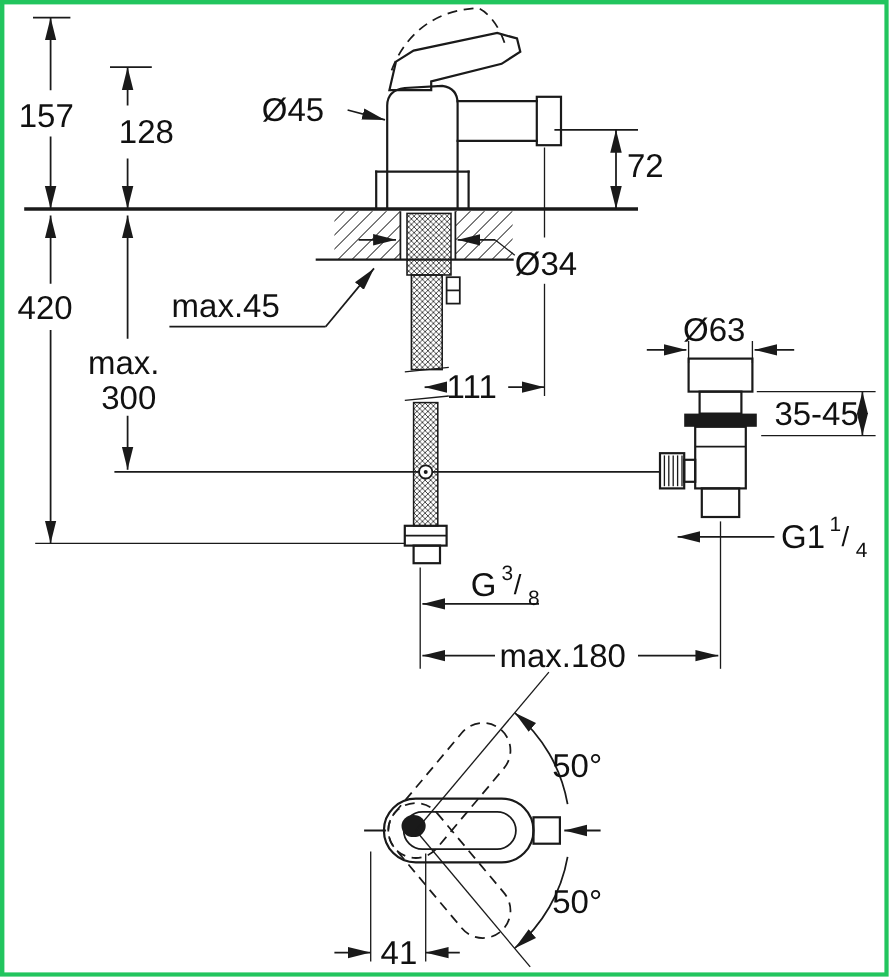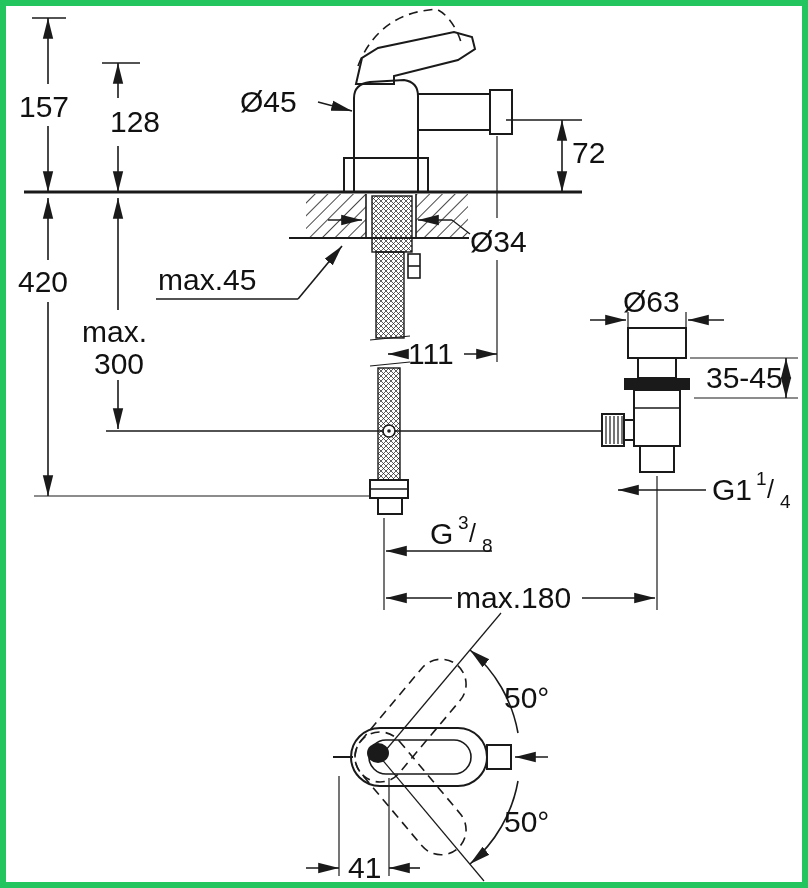--- a/index.html
+++ b/index.html
@@ -1,17 +1,17 @@
 <!DOCTYPE html>
 <html><head>
 <meta charset="utf-8">
 <style>
   html,body{margin:0;padding:0;background:#fff;}
   .frame{position:relative;width:808px;height:888px;background:#ffffff;
-         border:6px solid #22c55e;box-sizing:border-box;overflow:hidden;
+         border:4px solid #22c55e;box-sizing:border-box;overflow:hidden;
          font-family:"Liberation Sans",sans-serif;}
   svg{display:block;}
   .o  {stroke:#1a1a1a;stroke-width:2;fill:none;stroke-linecap:square;}
   .t  {stroke:#1a1a1a;stroke-width:3.2;fill:none;}
   .d  {stroke:#1a1a1a;stroke-width:1.6;fill:none;}
   .dash{stroke-dasharray:9 6;}
   .fine{stroke:#1a1a1a;stroke-width:1.2;fill:none;}
   .fill{fill:#1a1a1a;stroke:none;}
   .lbl{font-family:"Liberation Sans",sans-serif;font-size:30px;fill:#111;}
   .sm {font-size:19px;}

